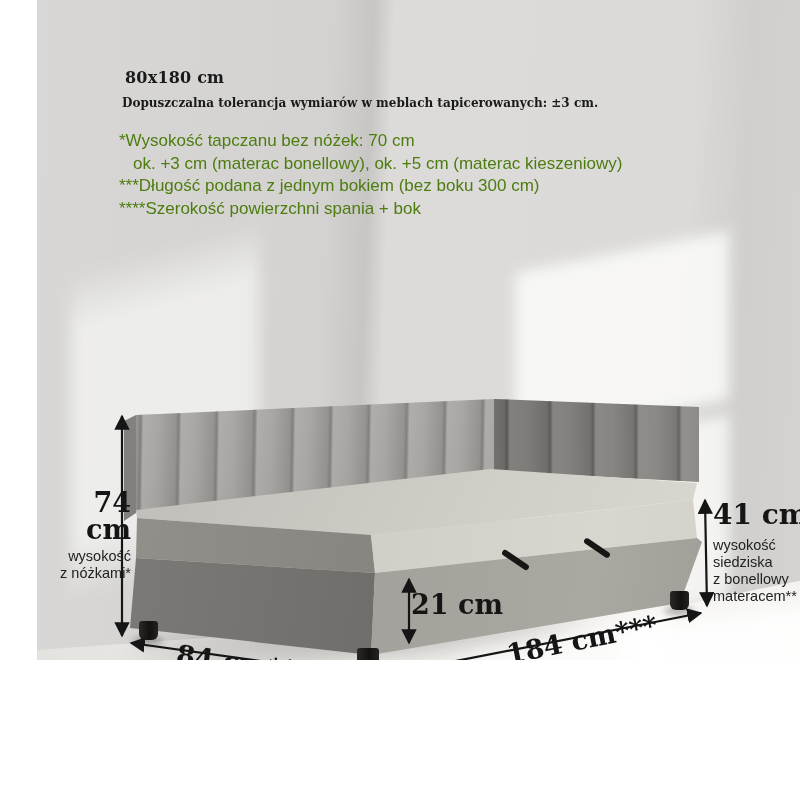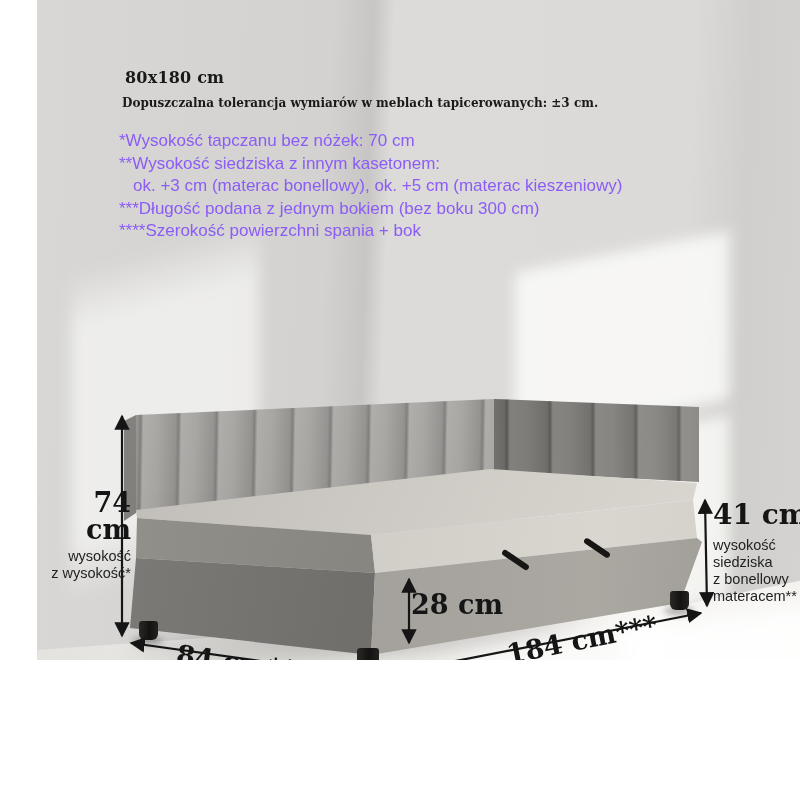--- a/index.html
+++ b/index.html
@@ -69,21 +69,21 @@
   .ls-3{left:627px;top:607px;width:30px;}
   .handle{height:6px;background:#171615;border-radius:3px;}
   .handle-1{left:463px;top:557px;width:31px;transform:rotate(34deg);}
   .handle-2{left:545px;top:545px;width:30px;transform:rotate(34deg);}
 
   
   .arrows{left:0;top:0;}
   .hdr{left:88px;top:68px;width:600px;font-family:"DejaVu Serif",serif;font-weight:bold;}
   .hdr-size{font-size:16px;letter-spacing:.2px;}
   .hdr-tol{margin-top:9px;margin-left:-3px;font-size:12px;}
-  .footnotes{left:82px;top:130px;width:620px;font-size:17px;line-height:22.5px;color:#8b5cf6;}
+  .footnotes{left:82px;top:130px;width:620px;font-size:17px;line-height:22.5px;color:#4d7c0f;}
   .fn-indent{padding-left:14px;}
   .dim-value{font-family:"DejaVu Serif",serif;font-weight:bold;font-size:27px;color:#151515;line-height:1;}
   .dim-caption{font-size:14.5px;line-height:17px;color:#222;}
   .lbl-74{left:6px;top:489px;width:88px;text-align:right;}
   .lbl-74 .dim-caption{margin-top:5px;}
   .lbl-41{left:676px;top:501px;width:120px;text-align:left;}
   .lbl-41 .dim-value{font-size:28px;}
   .lbl-41 .dim-caption{margin-top:8px;}
   .lbl-24{left:374px;top:591px;}
   .lbl-84{left:123px;top:651px;width:180px;text-align:center;transform:rotate(8deg);}
@@ -134,41 +134,40 @@
     <line x1="94" y1="643" x2="331" y2="676" stroke="#151515" stroke-width="2.2" marker-start="url(#ah)" marker-end="url(#ah)"></line>
     <line x1="342" y1="676" x2="664" y2="613" stroke="#151515" stroke-width="2.2" marker-start="url(#ah)" marker-end="url(#ah)"></line>
   </svg>
 
   <div class="abs hdr">
     <div class="hdr-size">80x180 cm</div>
     <div class="hdr-tol">Dopuszczalna tolerancja wymiarów w meblach tapicerowanych: ±3 cm.</div>
   </div>
   <div class="abs footnotes">
     <div>*Wysokość tapczanu bez nóżek: 70 cm</div>
-    <div>**Wysokość siedziska z innym kasetonem:</div>
     <div class="fn-indent">ok. +3 cm (materac bonellowy), ok. +5 cm (materac kieszeniowy)</div>
     <div>***Długość podana z jednym bokiem (bez boku 300 cm)</div>
     <div>****Szerokość powierzchni spania + bok</div>
   </div>
 
   <div class="abs lbl-74">
     <div class="dim-value">74 cm</div>
     <div class="dim-caption">
       <div>wysokość</div>
-      <div>z wysokość*</div>
+      <div>z nóżkami*</div>
     </div>
   </div>
 
   <div class="abs lbl-41">
     <div class="dim-value">41 cm</div>
     <div class="dim-caption">
       <div>wysokość</div>
       <div>siedziska</div>
       <div>z bonellowy</div>
       <div>materacem**</div>
     </div>
   </div>
 
-  <div class="abs lbl-24 dim-value">28 cm</div>
+  <div class="abs lbl-24 dim-value">21 cm</div>
   <div class="abs lbl-84 dim-value">84 cm****</div>
   <div class="abs lbl-184 dim-value">184 cm***</div>
 
 </div>
 
 </body></html>

